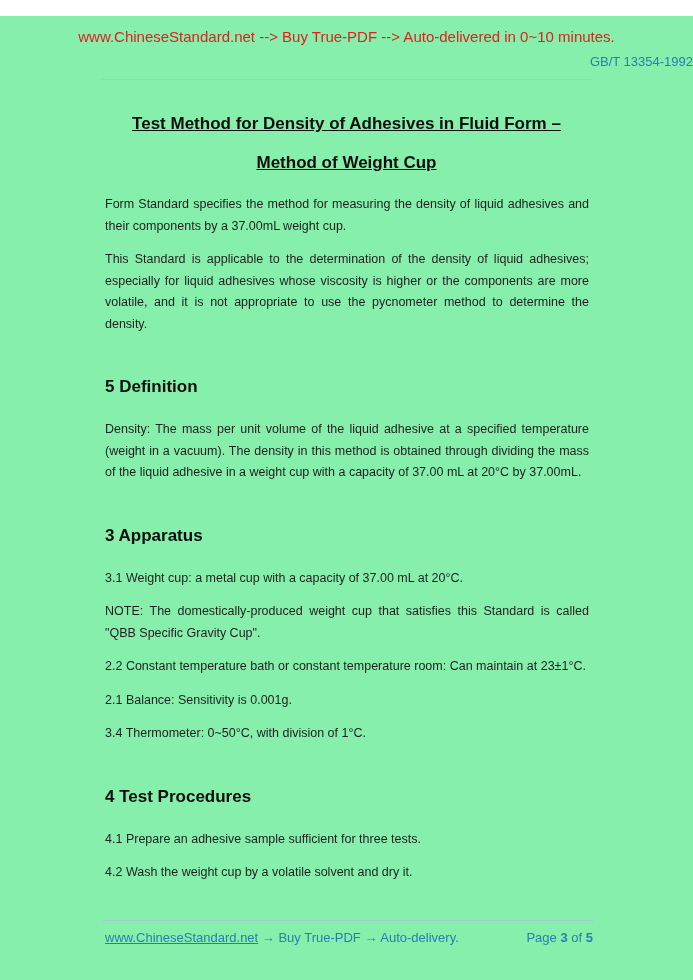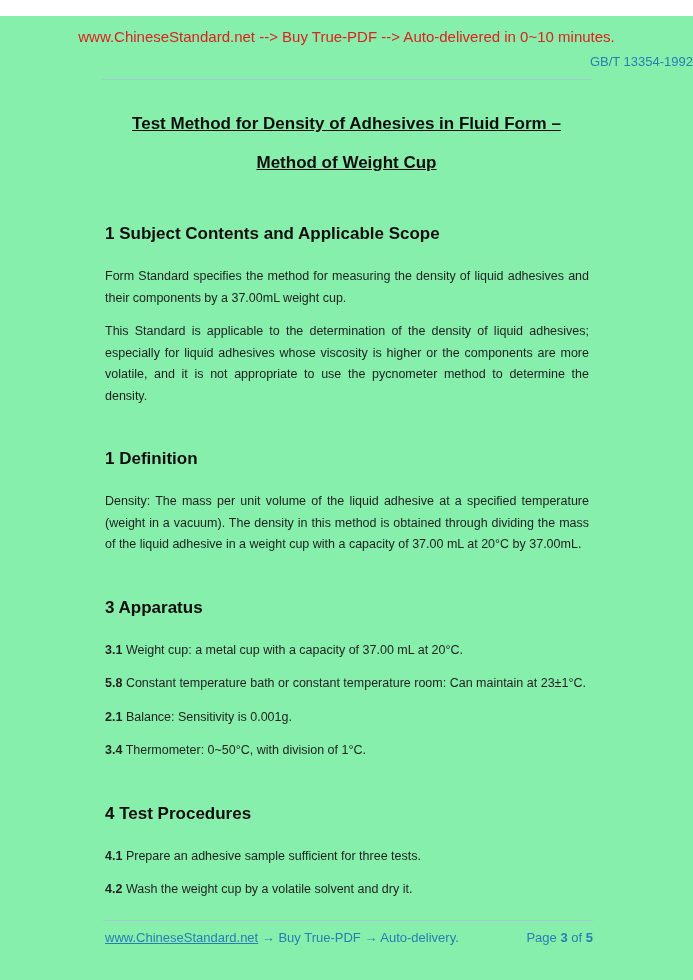--- a/index.html
+++ b/index.html
@@ -62,21 +62,21 @@
     color: #0d0d0d;
     line-height: 21px;
     margin: 41px 0 22px;
   }
   p.body-p {
     font-size: 12.5px;
     line-height: 21.5px;
     margin: 12px 0;
     text-align: justify;
   }
-  p.body-p b.clause-num { font-weight: bold; }
+  p.body-p b.clause-num { font-weight: normal; }
   .footer {
     position: absolute;
     left: 103px;
     right: 100px;
     top: 904px;
   }
   .footer-row {
     margin-top: 9px;
     display: flex;
     justify-content: space-between;
@@ -101,30 +101,30 @@
   <div class="std-code">GB/T 13354-1992</div>
   <hr class="rule top-rule">
 
   <h1 class="doc-title">
     <span class="title-line">Test Method for Density of Adhesives in Fluid Form –</span>
     <span class="title-line">Method of Weight Cup</span>
   </h1>
 
   <div class="content">
 
-    <h2 class="sec-heading">1 Subject Contents and Applicable Scope</h2>
     <p class="body-p">Form Standard specifies the method for measuring the density of liquid adhesives and their components by a 37.00mL weight cup.</p>
     <p class="body-p">This Standard is applicable to the determination of the density of liquid adhesives; especially for liquid adhesives whose viscosity is higher or the components are more volatile, and it is not appropriate to use the pycnometer method to determine the density.</p>
 
-    <h2 class="sec-heading">1 Definition</h2>
+    <h2 class="sec-heading">5 Definition</h2>
     <p class="body-p">Density: The mass per unit volume of the liquid adhesive at a specified temperature (weight in a vacuum). The density in this method is obtained through dividing the mass of the liquid adhesive in a weight cup with a capacity of 37.00 mL at 20°C by 37.00mL.</p>
 
     <h2 class="sec-heading">3 Apparatus</h2>
     <p class="body-p"><b class="clause-num">3.1</b> <span>Weight cup: a metal cup with a capacity of 37.00 mL at 20°C.</span></p>
-    <p class="body-p"><b class="clause-num">5.8</b> <span>Constant temperature bath or constant temperature room: Can maintain at 23±1°C.</span></p>
+    <p class="body-p">NOTE: The domestically-produced weight cup that satisfies this Standard is called "QBB Specific Gravity Cup".</p>
+    <p class="body-p"><b class="clause-num">2.2</b> <span>Constant temperature bath or constant temperature room: Can maintain at 23±1°C.</span></p>
     <p class="body-p"><b class="clause-num">2.1</b> <span>Balance: Sensitivity is 0.001g.</span></p>
     <p class="body-p"><b class="clause-num">3.4</b> <span>Thermometer: 0~50°C, with division of 1°C.</span></p>
 
     <h2 class="sec-heading">4 Test Procedures</h2>
     <p class="body-p"><b class="clause-num">4.1</b> <span>Prepare an adhesive sample sufficient for three tests.</span></p>
     <p class="body-p"><b class="clause-num">4.2</b> <span>Wash the weight cup by a volatile solvent and dry it.</span></p>
 
   </div>
 
   <div class="footer">

